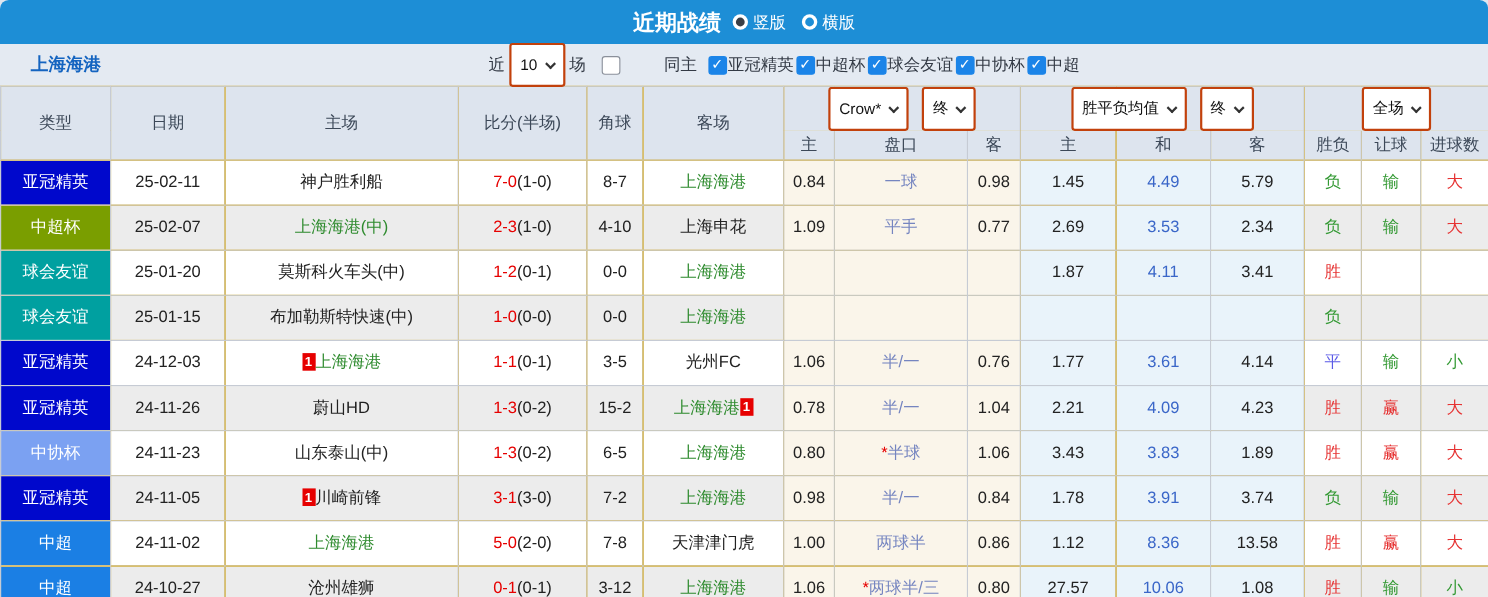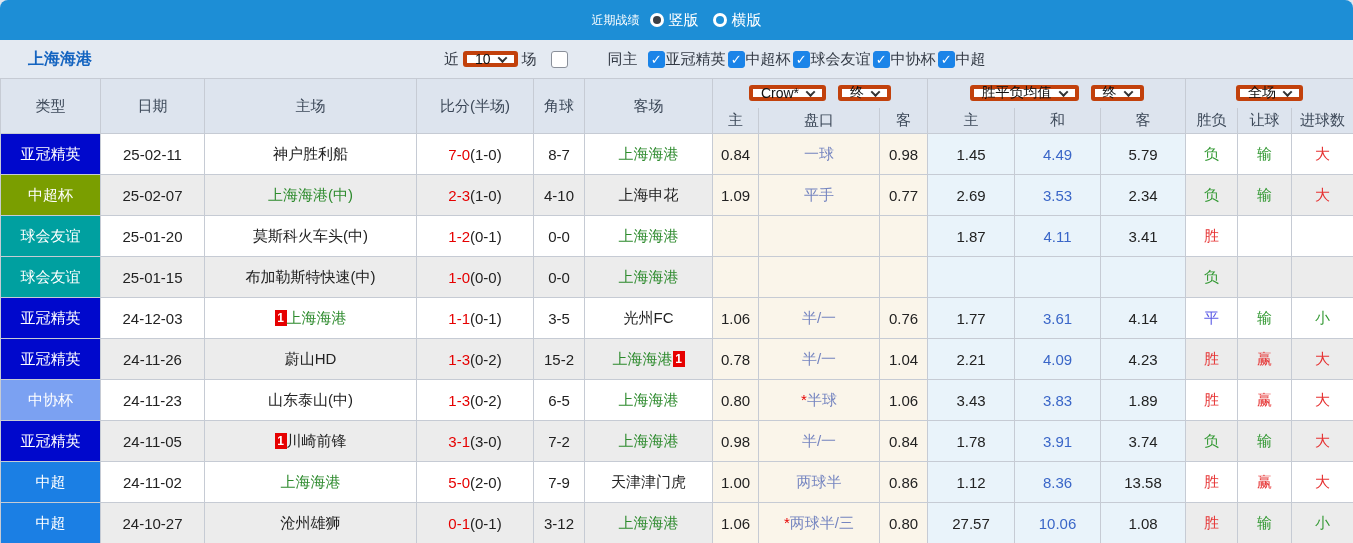--- a/index.html
+++ b/index.html
@@ -2,34 +2,34 @@
 <html><head>
 <meta charset="utf-8">
 <style>
   * { box-sizing: border-box; margin: 0; padding: 0; }
   html,body { width: 1353px; height: 543px; overflow: hidden;
     font-family: "Liberation Sans", "DejaVu Sans", sans-serif; background: #dfe6ef; }
 
   
   .titlebar { height: 40px; background: #1d8ed6; border-radius: 8px 8px 0 0;
     display: flex; align-items: center; justify-content: center; gap: 10px; color: #fff; }
-  .titlebar .title { font-size: 12px; font-weight: normal; }
+  .titlebar .title { font-size: 20px; font-weight: bold; }
   .radio-item { display: inline-flex; align-items: center; gap: 5px; font-size: 15px; cursor: pointer; }
   .radio { width: 14px; height: 14px; border-radius: 50%; background: #fff;
     display: inline-flex; align-items: center; justify-content: center; }
   .radio .dot { width: 8px; height: 8px; border-radius: 50%; background: #1d8ed6; }
   .radio.sel .dot { background: #3a3f46; }
 
   
   .filterbar { height: 38px; background: #e4eaf2; display: flex; align-items: center;
     padding-left: 28px; font-size: 15px; color: #333a45; }
   .team-name { color: #1464c0; font-weight: bold; font-size: 16px; }
   .filter-group { display: flex; align-items: center; margin-left: 352px; gap: 4px; }
   .sel-box { display: inline-flex; align-items: center; gap: 8px; background: #fff;
-    border: 4px solid #c2410c; border-radius: 3px; padding: 1px 8px; height: 16px;
+    border: 2px solid #c2410c; border-radius: 3px; padding: 1px 8px; height: 40px;
     font-size: 14px; color: #111; cursor: pointer; }
   .chev { width: 7px; height: 7px; border-right: 2px solid #333; border-bottom: 2px solid #333;
     transform: rotate(45deg) translate(-1px,-1px); }
   .cb-item { display: inline-flex; align-items: center; gap: 1px; cursor: pointer; }
   .cb { width: 17px; height: 17px; border-radius: 3px; border: 1px solid #8a909a; background: #fff;
     display: inline-flex; align-items: center; justify-content: center;
     font-size: 13px; font-weight: bold; color: #fff; }
   .cb.checked { background: #1b84e8; border-color: #1b84e8; }
   .gap-l { margin-left: 10px; }
 
@@ -357,21 +357,21 @@
     <td class="c-green">输</td>
     <td class="c-red">大</td>
   </tr>
       <tr>
     <td class="type-cell" style="background: rgb(27, 127, 228);">中超</td>
     <td>24-11-02</td>
     <td><span class="t-green">上海海港</span></td>
     <td>
       <span class="score-f">5-0</span><span class="score-h">(2-0)</span>
     </td>
-    <td>7-9</td>
+    <td>7-8</td>
     <td><span>天津津门虎</span></td>
     <td class="cream">1.00</td>
     <td class="cream">
       <span class="star"></span><span class="hcap">两球半</span>
     </td>
     <td class="cream">0.86</td>
     <td class="lblue">1.12</td>
     <td class="lblue avg-draw">8.36</td>
     <td class="lblue">13.58</td>
     <td class="c-red">胜</td>

